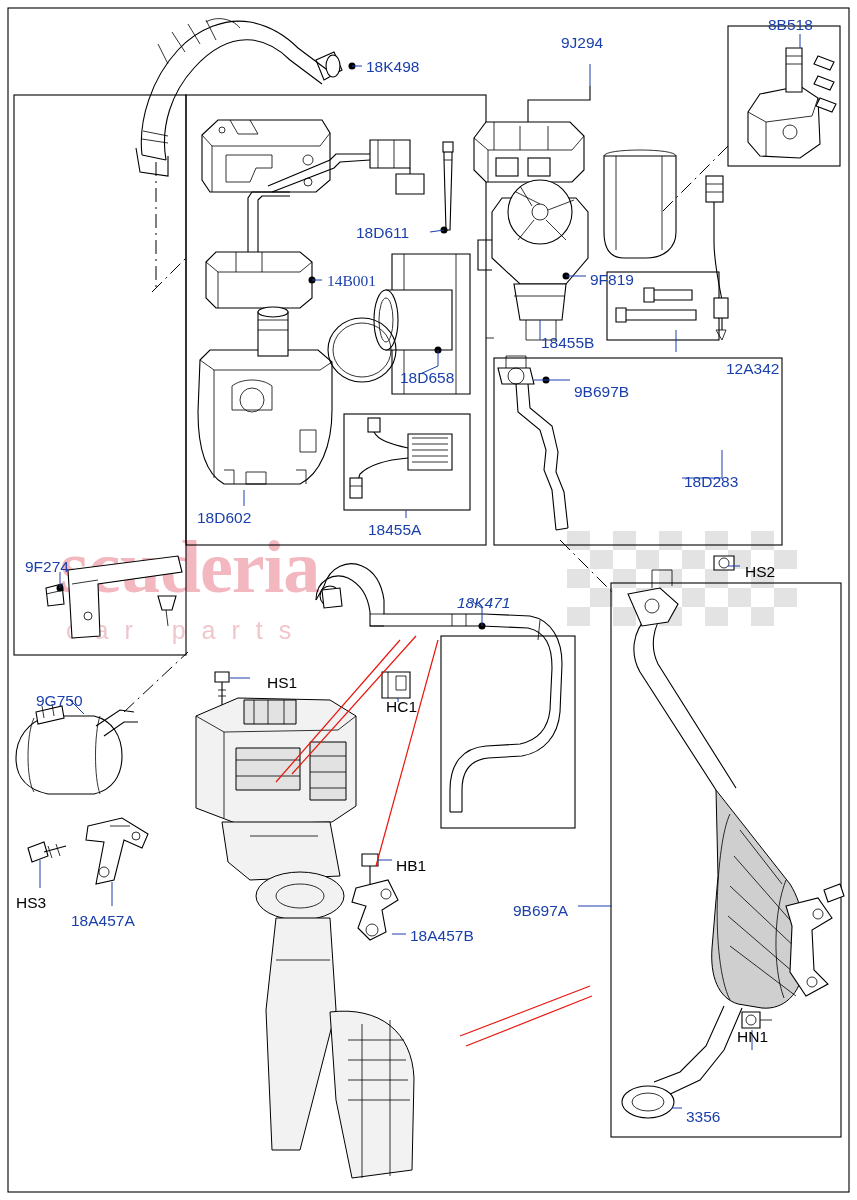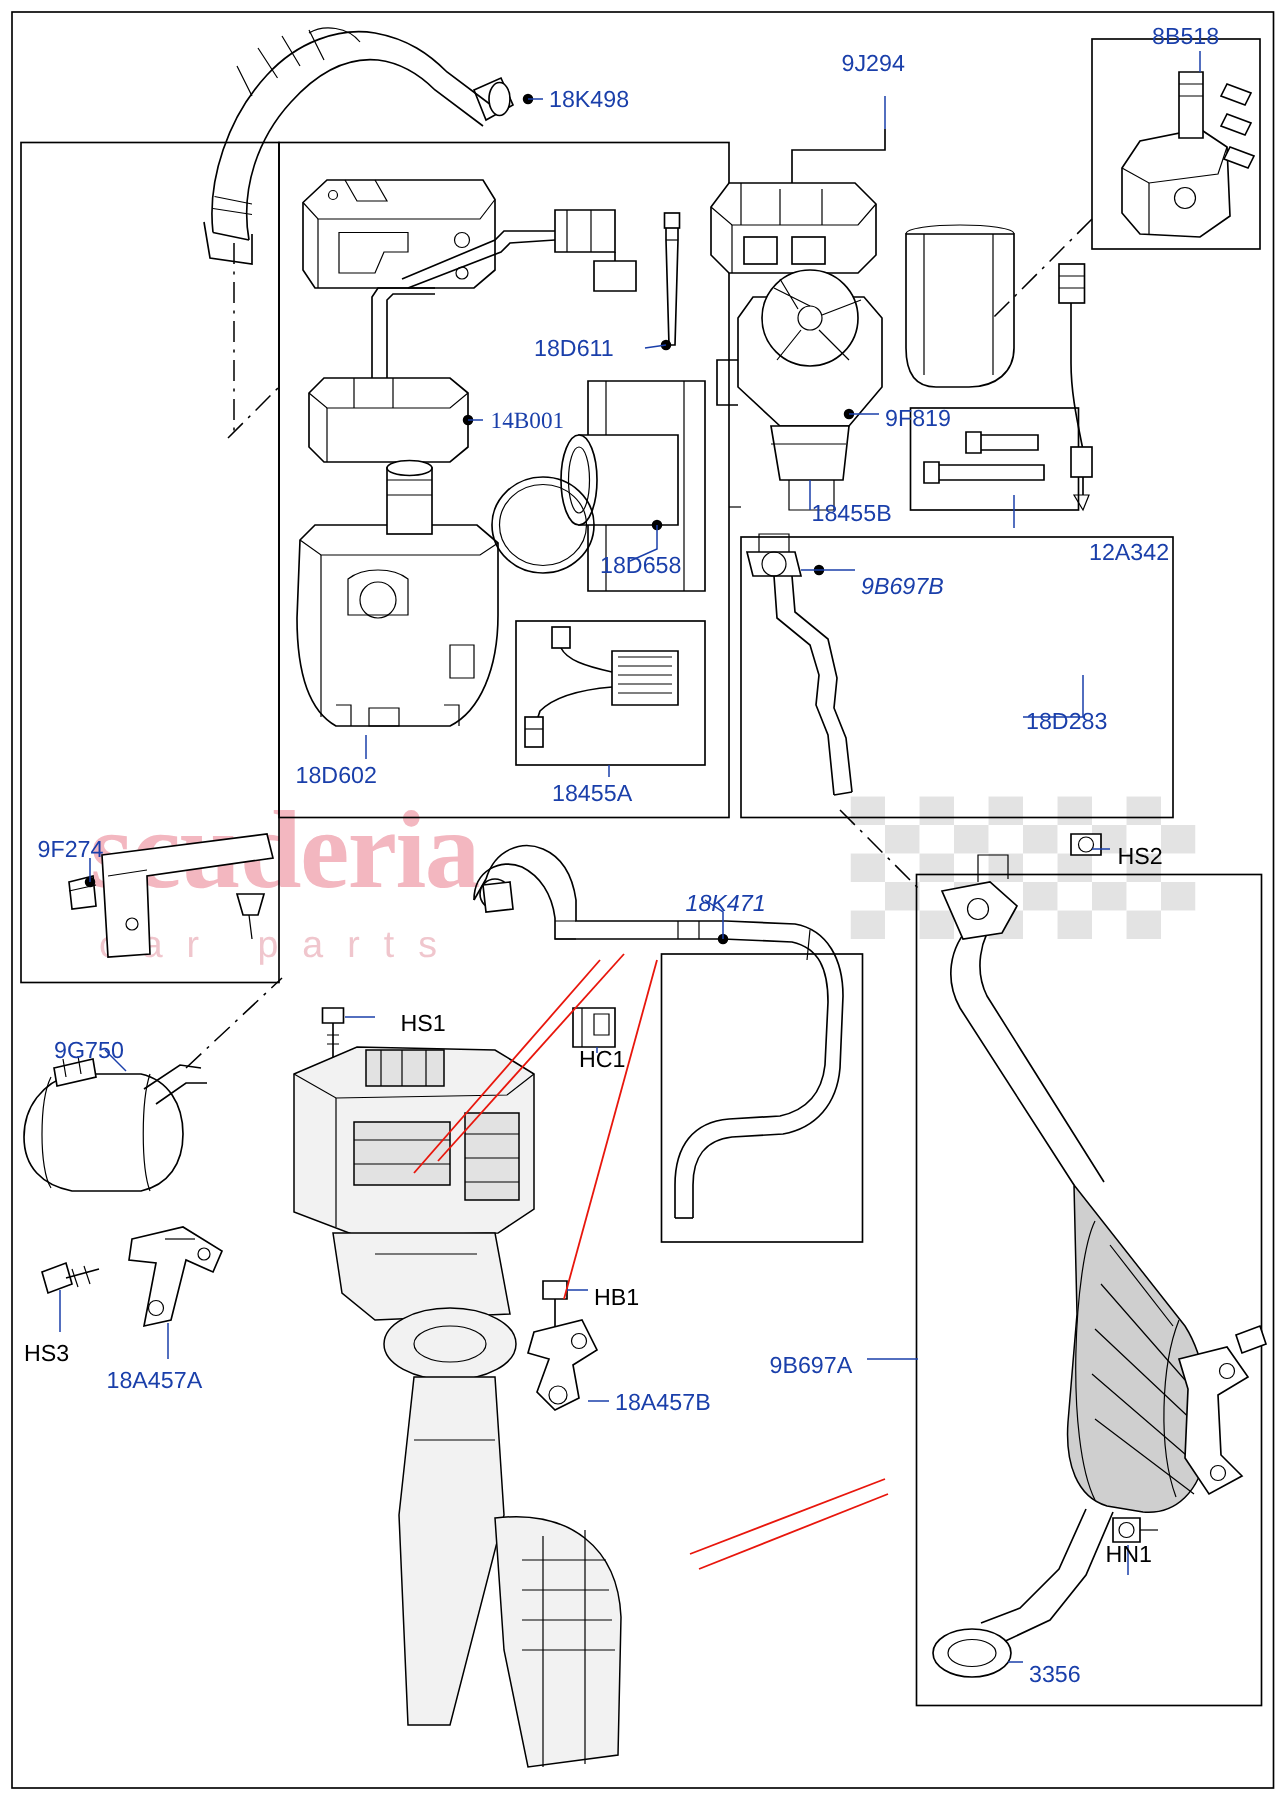--- a/index.html
+++ b/index.html
@@ -401,21 +401,21 @@
 
   <div class="lbl" style="left:366px; top:58px;">18K498</div>
   <div class="lbl" style="left:561px; top:34px;">9J294</div>
   <div class="lbl" style="left:768px; top:16px;">8B518</div>
   <div class="lbl" style="left:356px; top:224px;">18D611</div>
   <div class="lbl" style="left:327px; top:272px;font-family:Liberation Serif, serif;">14B001</div>
   <div class="lbl" style="left:590px; top:271px;">9F819</div>
   <div class="lbl" style="left:541px; top:334px;">18455B</div>
   <div class="lbl" style="left:681px; top:360px;margin-left:45px;">12A342</div>
   <div class="lbl" style="left:400px; top:369px;">18D658</div>
-  <div class="lbl" style="left:574px; top:383px;font-style:italic;">9B697B</div>
+  <div class="lbl" style="left:574px; top:383px;">9B697B</div>
   <div class="lbl" style="left:684px; top:473px;">18D283</div>
   <div class="lbl" style="left:197px; top:509px;">18D602</div>
   <div class="lbl" style="left:368px; top:521px;text-align:right;">18455A</div>
   <div class="lbl" style="left:25px;  top:558px;">9F274</div>
   <div class="lbl" style="left:457px; top:594px;font-style:italic;">18K471</div>
   <div class="lbl black" style="left:745px; top:563px;text-align:center;">HS2</div>
   <div class="lbl black" style="left:255px; top:674px;margin-left:12px;">HS1</div>
   <div class="lbl" style="left:36px;  top:692px;">9G750</div>
   <div class="lbl black" style="left:386px; top:698px;">HC1</div>
   <div class="lbl black" style="left:16px;  top:894px;">HS3</div>

